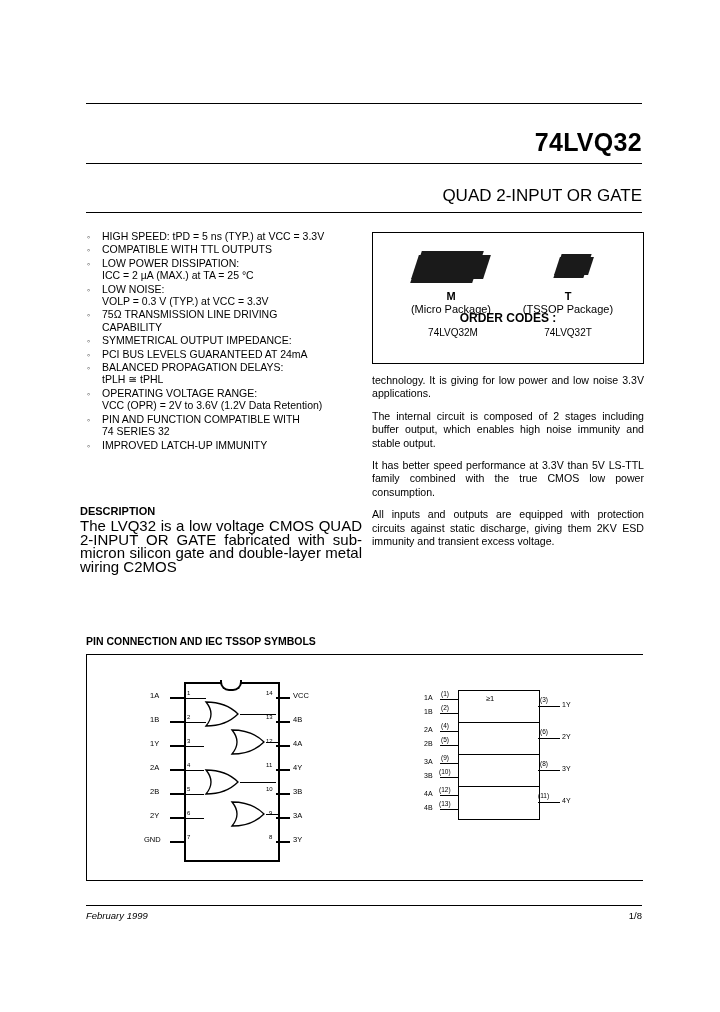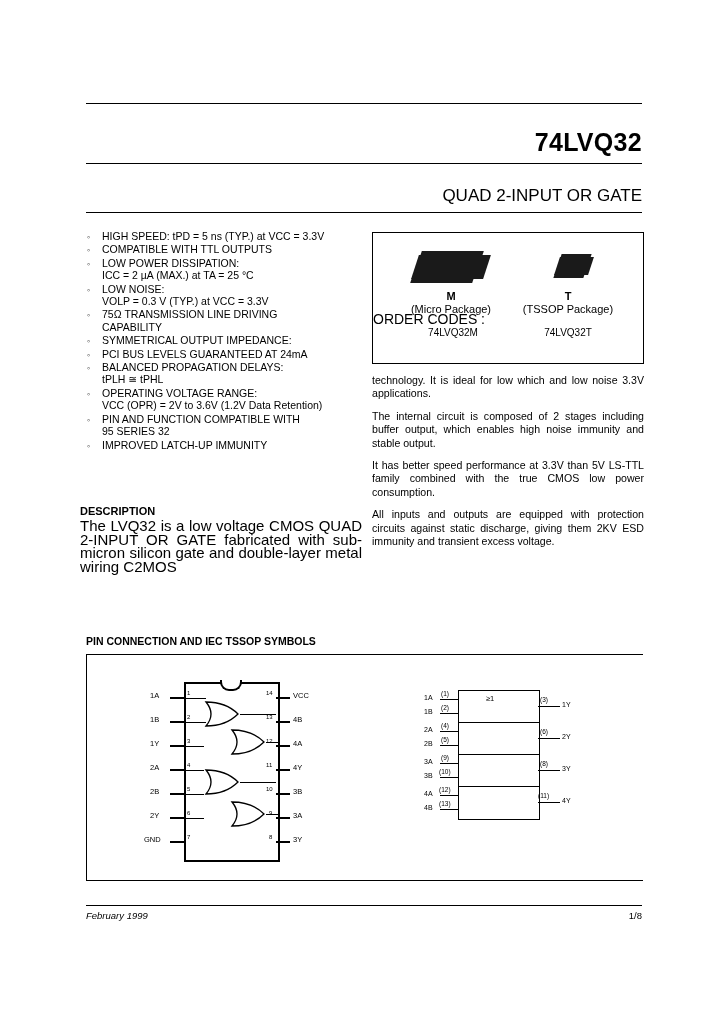--- a/index.html
+++ b/index.html
@@ -26,21 +26,21 @@
   #desc-body{position:absolute;left:76px;top:519px;width:282px;font-size:15px;line-height:13.6px;text-align:justify;}
 
   
   #right-text{position:absolute;left:368px;top:374px;width:272px;font-size:10.6px;line-height:13.4px;text-align:justify;}
   #right-text p{margin:0 0 9px 0;}
 
   
   #pkg-box{position:absolute;left:368px;top:232px;width:270px;height:130px;border:1px solid #000;}
   .pkg-label{position:absolute;text-align:center;font-size:11px;font-weight:bold;}
   .pkg-sub{position:absolute;text-align:center;font-size:11px;}
-  #order-codes{position:absolute;left:0;top:78px;width:270px;font-size:14px;font-weight:normal;}
+  #order-codes{position:absolute;left:0;top:78px;width:270px;text-align:center;font-size:12px;font-weight:bold;}
   #code-m{position:absolute;left:20px;top:94px;width:120px;text-align:center;font-size:10px;}
   #code-t{position:absolute;left:135px;top:94px;width:120px;text-align:center;font-size:10px;}
 
   
   .chip{position:absolute;}
   .chip .body{position:absolute;background:#1a1a1a;}
   .chip .pin{position:absolute;background:#1a1a1a;}
 
   
   #pin-head{position:absolute;left:82px;top:635px;font-size:10.5px;font-weight:bold;}
@@ -83,21 +83,21 @@
   <div id="features">
     <div class="feat"><span class="bul">◦</span><span>HIGH SPEED: tPD = 5 ns (TYP.) at VCC = 3.3V</span></div>
     <div class="feat"><span class="bul">◦</span><span>COMPATIBLE WITH TTL OUTPUTS</span></div>
     <div class="feat"><span class="bul">◦</span><span>LOW POWER DISSIPATION:</span><span class="l2">ICC = 2 µA (MAX.) at TA = 25 °C</span></div>
     <div class="feat"><span class="bul">◦</span><span>LOW NOISE:</span><span class="l2">VOLP = 0.3 V (TYP.) at VCC = 3.3V</span></div>
     <div class="feat"><span class="bul">◦</span><span>75Ω TRANSMISSION LINE DRIVING</span><span class="l2">CAPABILITY</span></div>
     <div class="feat"><span class="bul">◦</span><span>SYMMETRICAL OUTPUT IMPEDANCE:</span></div>
     <div class="feat"><span class="bul">◦</span><span>PCI BUS LEVELS GUARANTEED AT 24mA</span></div>
     <div class="feat"><span class="bul">◦</span><span>BALANCED PROPAGATION DELAYS:</span><span class="l2">tPLH ≅ tPHL</span></div>
     <div class="feat"><span class="bul">◦</span><span>OPERATING VOLTAGE RANGE:</span><span class="l2">VCC (OPR) = 2V to 3.6V (1.2V Data Retention)</span></div>
-    <div class="feat"><span class="bul">◦</span><span>PIN AND FUNCTION COMPATIBLE WITH</span><span class="l2">95 SERIES 32</span></div>
+    <div class="feat"><span class="bul">◦</span><span>PIN AND FUNCTION COMPATIBLE WITH</span><span class="l2">74 SERIES 32</span></div>
     <div class="feat"><span class="bul">◦</span><span>IMPROVED LATCH-UP IMMUNITY</span></div>
   </div>
 
   <div id="desc-head">DESCRIPTION</div>
   <div id="desc-body">The LVQ32 is a low voltage CMOS QUAD 2-INPUT OR GATE fabricated with sub-micron silicon gate and double-layer metal wiring C2MOS</div>
 
   <div id="pkg-box">
 
     <div class="chip" style="left:36px;top:14px;width:84px;height:40px;">
       <div class="body" style="left:6px;top:8px;width:72px;height:24px;transform:skewX(-18deg);"></div>
@@ -115,21 +115,21 @@
     <div class="pkg-label" style="left:135px;top:57px;width:120px;">T</div>
     <div class="pkg-sub" style="left:18px;top:70px;width:120px;">(Micro Package)</div>
     <div class="pkg-sub" style="left:135px;top:70px;width:120px;">(TSSOP Package)</div>
 
     <div id="order-codes">ORDER CODES :</div>
     <div id="code-m">74LVQ32M</div>
     <div id="code-t">74LVQ32T</div>
   </div>
 
   <div id="right-text">
-    <p>technology. It is ideal for low which and low noise 3.3V applications.</p>
+    <p>technology. It is giving for low power and low noise 3.3V applications.</p>
     <p>The internal circuit is composed of 2 stages including buffer output, which enables high noise immunity and stable output.</p>
     <p>It has better speed performance at 3.3V than 5V LS-TTL family combined with the true CMOS low power consumption.</p>
     <p>All inputs and outputs are equipped with protection circuits against static discharge, giving them 2KV ESD immunity and transient excess voltage.</p>
   </div>
 
   <div id="pin-head">PIN CONNECTION AND IEC TSSOP SYMBOLS</div>
   <div id="pin-box"></div>
 
   <div id="dip"></div>
   <div id="dip-notch"></div>

